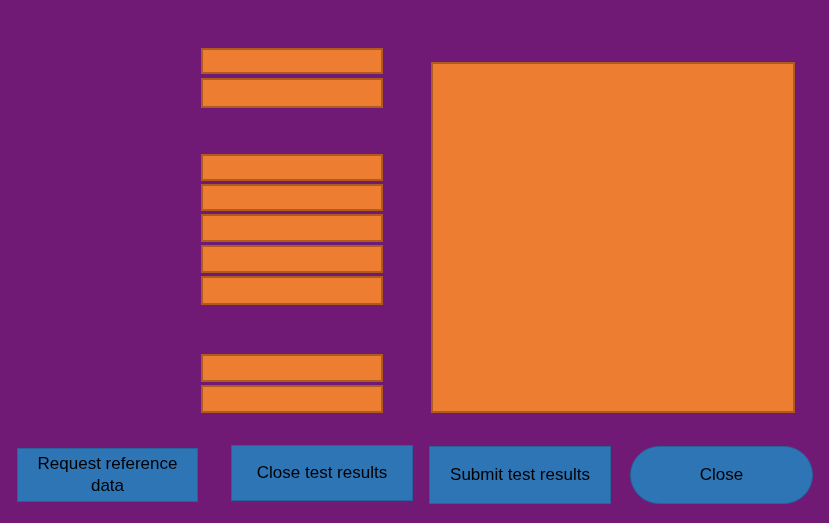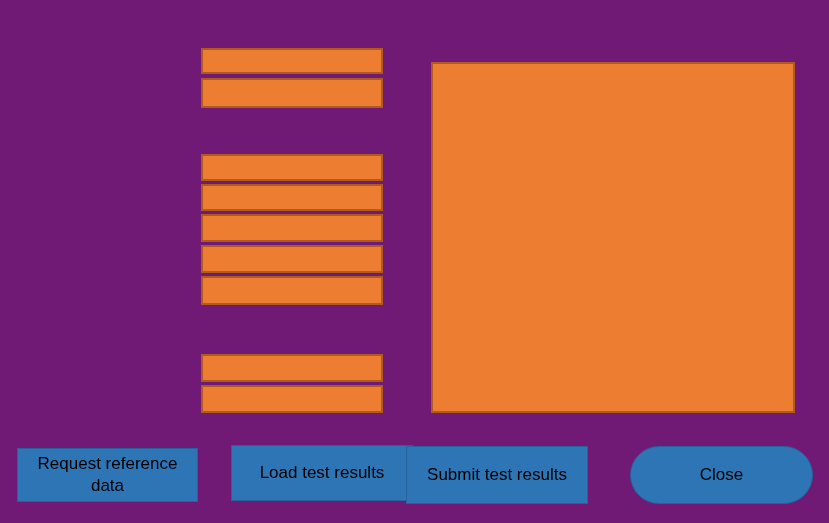--- a/index.html
+++ b/index.html
@@ -44,21 +44,21 @@
     text-align: center;
     color: #000000;
     font-size: 17px;
     line-height: 1.3;
     font-family: "Liberation Sans", sans-serif;
     cursor: pointer;
     padding: 0 18px;
   }
   .btn-1 { left: 17px;  top: 448px; width: 181px; height: 54px; }
   .btn-2 { left: 231px; top: 445px; width: 182px; height: 56px; }
-  .btn-3 { left: 406px; top: 446px; width: 182px; height: 58px; }
+  .btn-3 { left: 429px; top: 446px; width: 182px; height: 58px; }
   .btn-4 { left: 630px; top: 446px; width: 183px; height: 58px; border-radius: 29px; }
 
   
   .g1-b1 { top: 48px;  height: 26px; }
   .g1-b2 { top: 78px;  height: 30px; }
   
   .g2-b1 { top: 154px; height: 27px; }
   .g2-b2 { top: 184px; height: 27px; }
   .g2-b3 { top: 214px; height: 28px; }
   .g2-b4 { top: 245px; height: 28px; }
@@ -81,19 +81,19 @@
   <div class="bar g2-b4"></div>
   <div class="bar g2-b5"></div>
 
   <div class="bar g3-b1"></div>
   <div class="bar g3-b2"></div>
 
   <div class="panel"></div>
 
   <div class="btn btn-1">Request reference data</div>
 
-  <div class="btn btn-2">Load test results</div>
+  <div class="btn btn-2">Close test results</div>
 
   <div class="btn btn-3">Submit test results</div>
 
   <div class="btn btn-4">Close</div>
 
 </div>
 
 </body></html>

